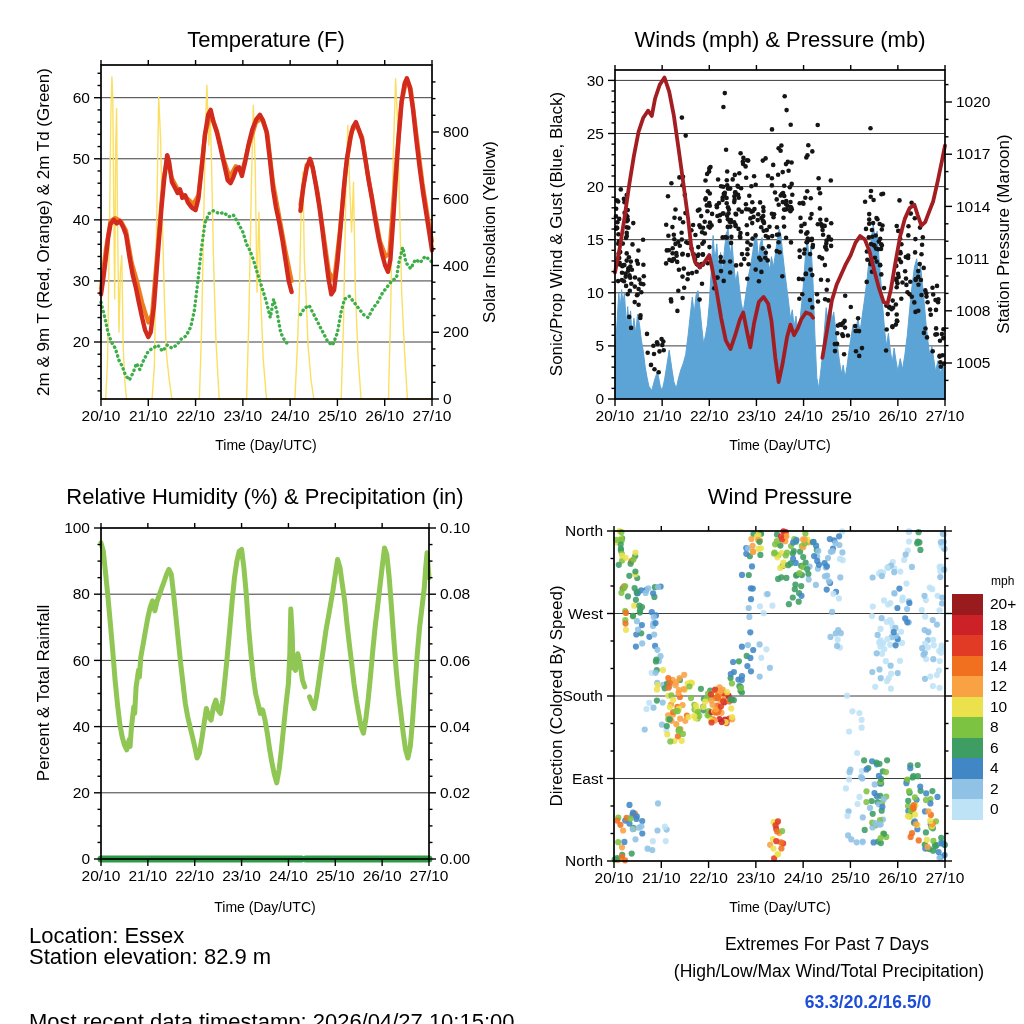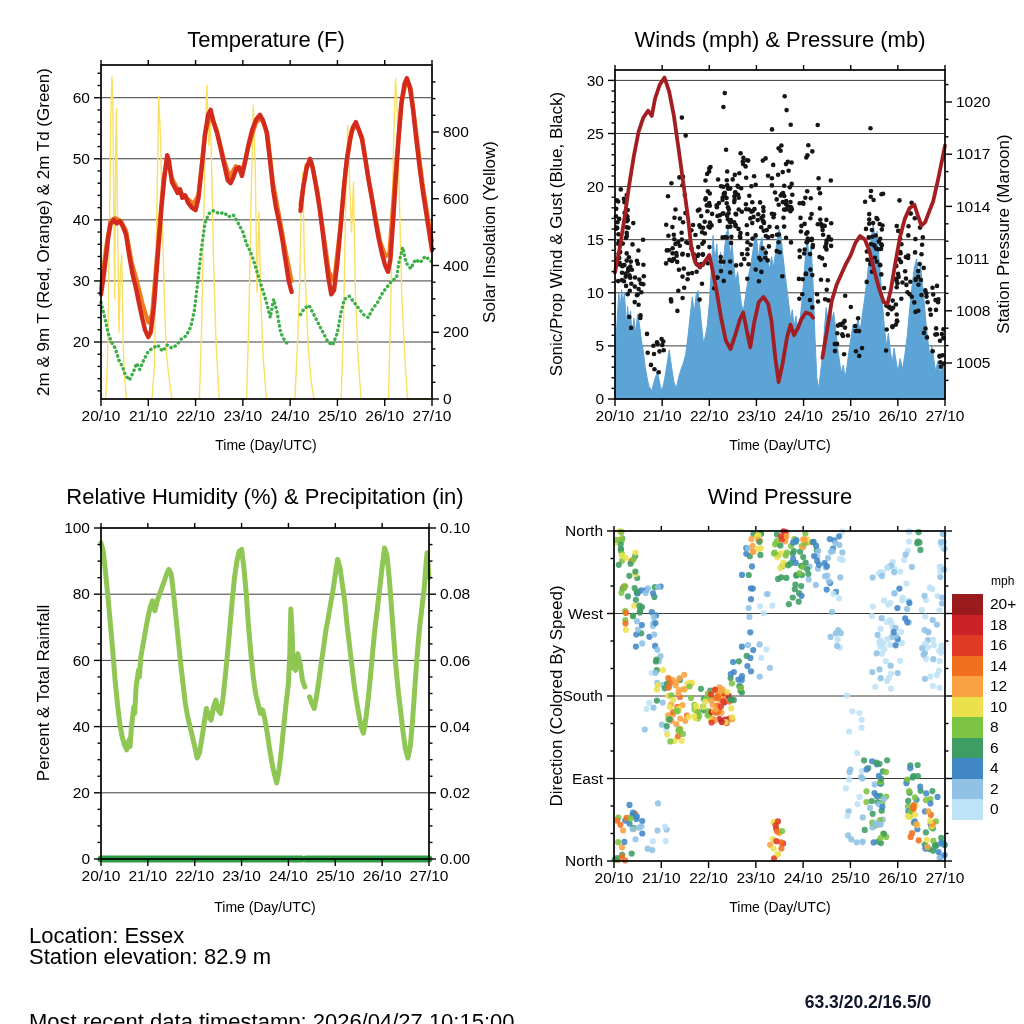--- a/index.html
+++ b/index.html
@@ -1755,18 +1755,20 @@
       <div class="ll">14</div>
       <div class="ll">12</div>
       <div class="ll">10</div>
       <div class="ll">8</div>
       <div class="ll">6</div>
       <div class="ll">4</div>
       <div class="ll">2</div>
       <div class="ll">0</div>
     </div>
 
-  <div class="ext ext-val" id="ext-values" style="left: 868px; top: 1002px; color: #0f172a;">63.3/20.2/16.5/0</div>
+  <div class="ext" style="left:827px;top:944px">Extremes For Past 7 Days</div>
+  <div class="ext" style="left:829px;top:971px">(High/Low/Max Wind/Total Precipitation)</div>
+  <div class="ext ext-val" id="ext-values" style="left: 868px; top: 1002px; color: #1d4ed8;">63.3/20.2/16.5/0</div>
 
   <div class="footer-line" style="top:923px">Location: Essex</div>
   <div class="footer-line" style="top:944px">Station elevation: 82.9 m</div>
   <div class="footer-line" style="top:1009px">Most recent data timestamp: 2026/04/27 10:15:00</div>
 </div>
 
 </body></html>

